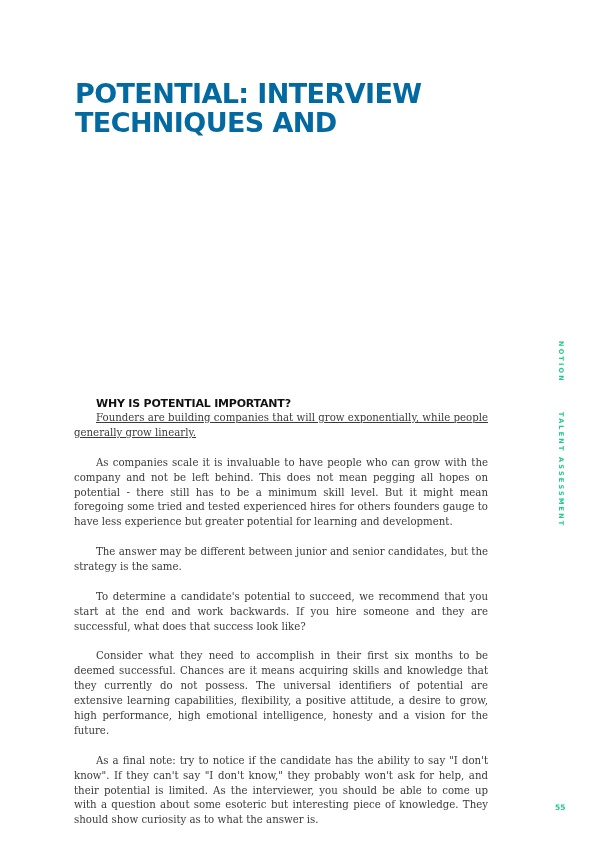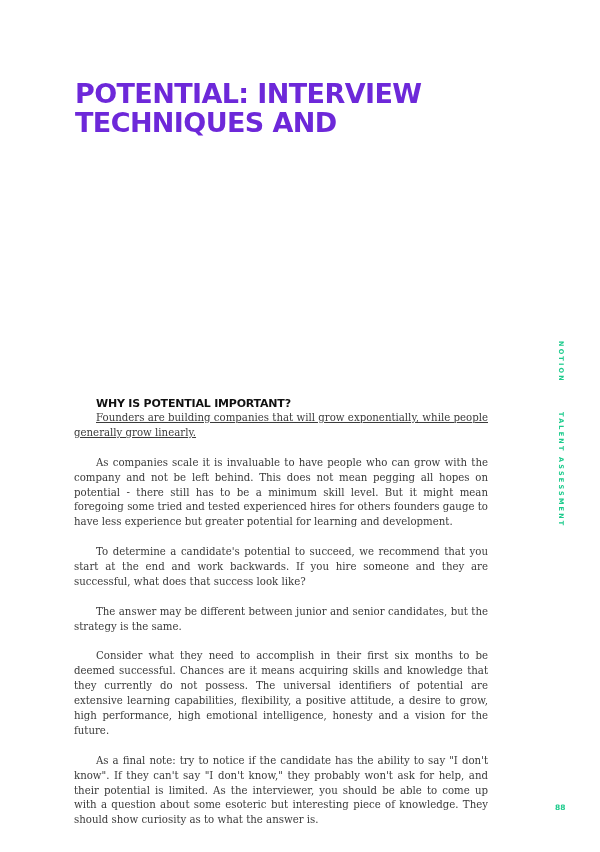--- a/index.html
+++ b/index.html
@@ -23,21 +23,21 @@
       position: absolute;
       left: 75px;
       top: 79px;
       width: 420px;
       margin: 0;
       font-family: "DejaVu Sans", sans-serif;
       font-weight: bold;
       font-size: 27px;
       line-height: 29px;
       letter-spacing: -0.6px;
-      color: #6d28d9;
+      color: #0369a1;
       text-transform: uppercase;
     }
     .title .line { display: block; white-space: nowrap; }
 
     .side-label {
       position: absolute;
       writing-mode: vertical-rl;
       font-family: "DejaVu Sans", sans-serif;
       font-weight: bold;
       font-size: 6.5px;
@@ -96,20 +96,20 @@
     <span class="line">TECHNIQUES AND</span>
   </h1>
 
   <div class="side-label side-notion">NOTION</div>
   <div class="side-label side-talent">TALENT ASSESSMENT</div>
 
   <div class="body">
     <h2 class="heading">WHY IS POTENTIAL IMPORTANT?</h2>
     <p class="para first">Founders are building companies that will grow exponentially, while people generally grow linearly.</p>
     <p class="para">As companies scale it is invaluable to have people who can grow with the company and not be left behind. This does not mean pegging all hopes on potential - there still has to be a minimum skill level. But it might mean foregoing some tried and tested experienced hires for others founders gauge to have less experience but greater potential for learning and development.</p>
+    <p class="para">The answer may be different between junior and senior candidates, but the strategy is the same.</p>
     <p class="para">To determine a candidate's potential to succeed, we recommend that you start at the end and work backwards. If you hire someone and they are successful, what does that success look like?</p>
-    <p class="para">The answer may be different between junior and senior candidates, but the strategy is the same.</p>
     <p class="para">Consider what they need to accomplish in their first six months to be deemed successful. Chances are it means acquiring skills and knowledge that they currently do not possess. The universal identifiers of potential are extensive learning capabilities, flexibility, a positive attitude, a desire to grow, high performance, high emotional intelligence, honesty and a vision for the future.</p>
     <p class="para">As a final note: try to notice if the candidate has the ability to say "I don't know". If they can't say "I don't know," they probably won't ask for help, and their potential is limited. As the interviewer, you should be able to come up with a question about some esoteric but interesting piece of knowledge. They should show curiosity as to what the answer is.</p>
   </div>
 
-  <div class="page-number">88</div>
+  <div class="page-number">55</div>
 </div>
 
 </body></html>

